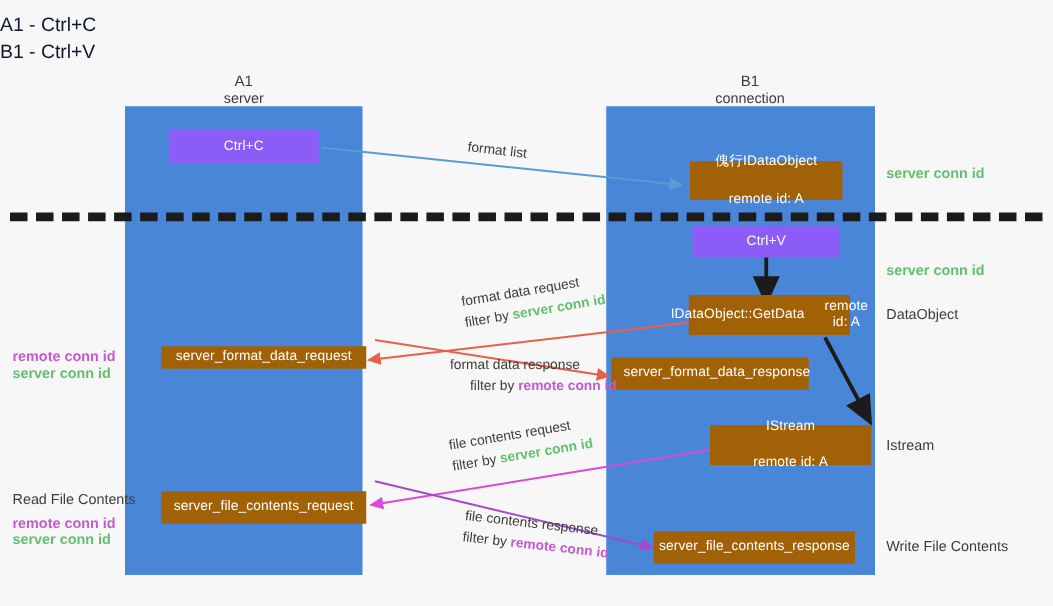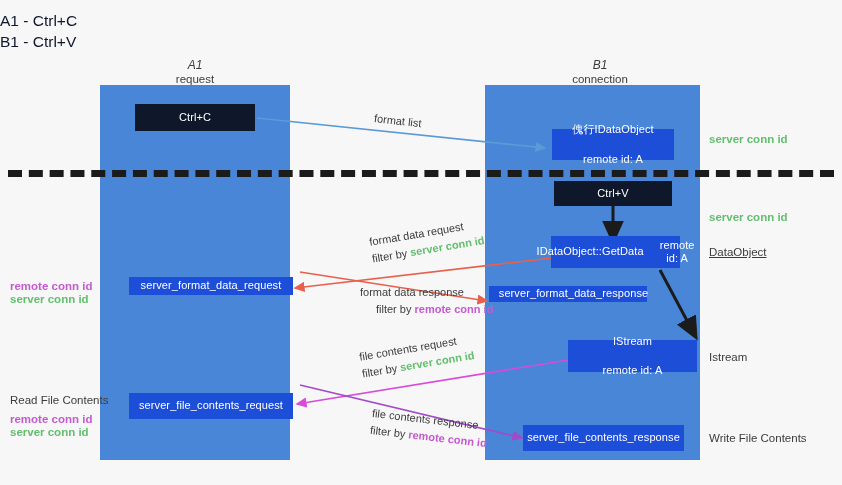--- a/index.html
+++ b/index.html
@@ -32,41 +32,41 @@
     color: #0f172a;
   }
 
   
   .col-head {
     text-align: center;
     font-size: 11.5px;
     line-height: 14px;
     color: #3c3c3c;
   }
-  .col-head .big { font-size: 12px; font-style: italic; }
+  .col-head .big { font-size: 12px; }
 
   
   .lane {
     background: #4a86d8;
   }
 
   
   .box {
     box-sizing: border-box;
     display: flex;
     align-items: center;
     justify-content: center;
     text-align: center;
     color: #ffffff;
     font-size: 11px;
     line-height: 13.5px;
     letter-spacing: 0.1px;
   }
-  .box.green { background: #0f172a; }
-  .box.orange { background: #1d4ed8; gap: 16px; }
+  .box.green { background: #8b5cf6; }
+  .box.orange { background: #a16207; gap: 16px; }
 
   
   .caption {
     font-size: 11.5px;
     line-height: 14px;
     color: #3c3c3c;
     white-space: nowrap;
   }
   .green-txt { color: #62bf6e; font-weight: bold; }
   .purple-txt { color: #c45ad0; font-weight: bold; }
@@ -102,21 +102,21 @@
 
 <div class="stage">
 
   <div class="abs title-block">
     <div>A1 - Ctrl+C</div>
     <div>B1 - Ctrl+V</div>
   </div>
 
   <div class="abs col-head" style="left:135px; top:58px; width:120px;">
     <div class="big">A1</div>
-    <div>request</div>
+    <div>server</div>
   </div>
   <div class="abs col-head" style="left:540px; top:58px; width:120px;">
     <div class="big">B1</div>
     <div>connection</div>
   </div>
 
   <div class="abs lane" style="left:100px; top:85px; width:190px; height:375px;"></div>
   <div class="abs lane" style="left:485px; top:85px; width:215px; height:375px;"></div>
 
   <svg class="overlay" viewBox="0 0 842 485">
@@ -174,38 +174,38 @@
 
   <div class="abs box green" style="left:554px; top:181px; width:118px; height:25px;">
     <span>Ctrl+V</span>
   </div>
 
   <div class="abs box orange" style="left:551px; top:236px; width:129px; height:32px; flex-direction:row;">
     <span>IDataObject::GetData</span>
     <span>remote id: A</span>
   </div>
 
-  <div class="abs box orange" style="left:489px; top:286px; width:158px; height:16px;padding-left:11px;">
+  <div class="abs box orange" style="left:489px; top:286px; width:158px; height:26px;padding-left:11px;">
     <span>server_format_data_response</span>
   </div>
 
   <div class="abs box orange" style="left:568px; top:340px; width:129px; height:32px; flex-direction:column;">
     <span>IStream</span>
     <span>remote id: A</span>
   </div>
 
   <div class="abs box orange" style="left:523px; top:425px; width:161px; height:26px;">
     <span>server_file_contents_response</span>
   </div>
 
   <div class="abs caption green-txt" style="left:709px; top:132px;">server conn id</div>
 
   <div class="abs caption green-txt" style="left:709px; top:210px;">server conn id</div>
 
-  <div class="abs caption" style="left:709px; top:245px;text-decoration:underline;">DataObject</div>
+  <div class="abs caption" style="left:709px; top:245px;">DataObject</div>
 
   <div class="abs caption" style="left:709px; top:350px;">Istream</div>
 
   <div class="abs caption" style="left:709px; top:431px;">Write File Contents</div>
 
   <div class="abs caption purple-txt" style="left:10px; top:279px;">remote conn id</div>
   <div class="abs caption green-txt" style="left:10px; top:292px;">server conn id</div>
 
   <div class="abs caption" style="left:10px; top:393px;">Read File Contents</div>
   <div class="abs caption purple-txt" style="left:10px; top:412px;">remote conn id</div>

